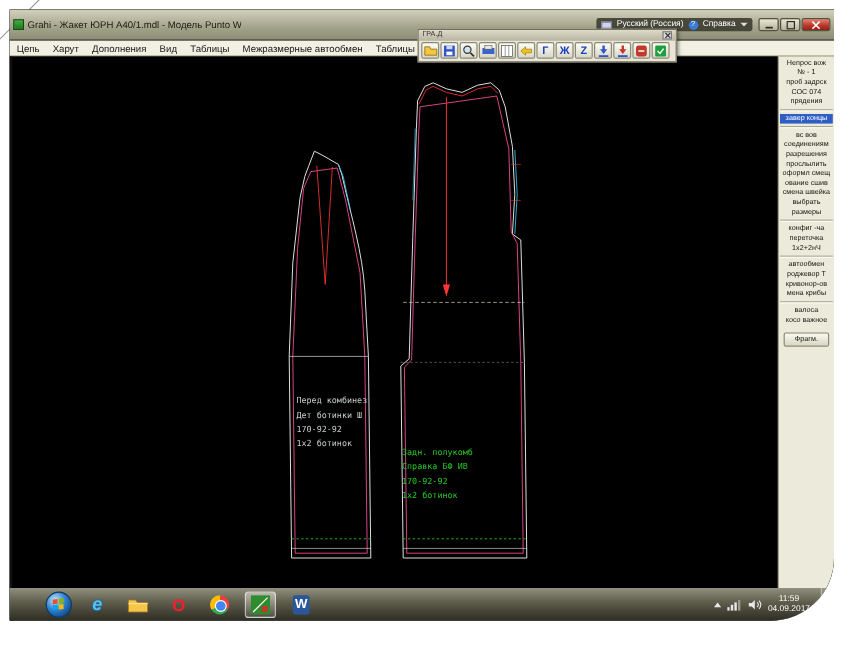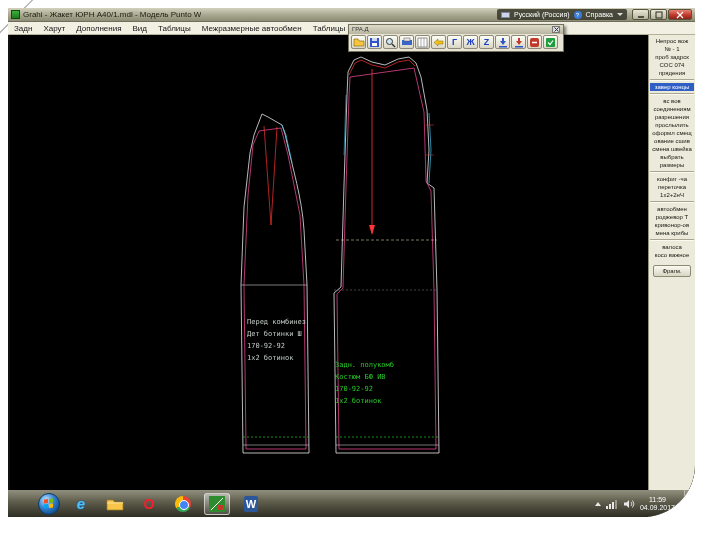--- a/index.html
+++ b/index.html
@@ -8,21 +8,21 @@
 
   .corner-line { position:absolute; left:-10px; top:16px; width:52px;
                  border-top:1px solid #9a9a9a; transform:rotate(-45deg); }
 
   .screen { position:absolute; left:8px; top:8px; width:687px; height:509px;
             background:#000; border-radius:0 0 52px 0; overflow:hidden; }
 
   
   .app { position:absolute; left:0; top:0; right:0; bottom:27px; background:#000; }
 
-  .titlebar { height:14px; display:flex; align-items:center; padding:0 3px;
+  .titlebar { height:26px; display:flex; align-items:center; padding:0 3px;
               background:linear-gradient(#d3d1bc,#a3a28a 60%,#8d8c75);
               border-bottom:1px solid #6f6e5c; font-size:8px; color:#1c1c10; }
   .app-icon { width:9px; height:9px; background:linear-gradient(#3fae3f,#1d7a1d);
               border:1px solid #0c4d0c; margin-right:3px; flex:none; }
   .title-text { white-space:nowrap; overflow:hidden; }
 
   .langbar { margin-left:auto; display:flex; align-items:center; gap:4px;
              background:rgba(58,58,46,.88); color:#fff; border-radius:2px;
              padding:1px 4px; height:11px; font-size:7px; }
   .kbd-ic { width:9px; height:6px; background:#cfd4e8; border:1px solid #7d83a0; }
@@ -148,21 +148,21 @@
         </div>
         <div class="wbtn close">
           <svg width="8" height="8">
               <path d="M1 1 L7 7 M7 1 L1 7" stroke="#fff" stroke-width="1.3"></path>
             </svg>
         </div>
       </div>
     </div>
 
     <div class="menubar">
-      <span class="menu-item">Задн</span>
+      <span class="menu-item">Цепь</span>
       <span class="menu-item">Харут</span>
       <span class="menu-item">Дополнения</span>
       <span class="menu-item">Вид</span>
       <span class="menu-item">Таблицы</span>
       <span class="menu-item">Межразмерные автообмен</span>
       <span class="menu-item">Таблицы</span>
       <span class="menu-item">Помощь</span>
     </div>
 
     <div class="work">
@@ -197,21 +197,21 @@
         </svg>
 
         <div class="pat-label label-left">
           <div>Перед комбинез</div>
           <div>Дет ботинки Ш</div>
           <div>170-92-92</div>
           <div>1х2 ботинок</div>
         </div>
         <div class="pat-label label-right">
           <div>Задн. полукомб</div>
-          <div>Костюм БФ ИВ</div>
+          <div>Справка БФ ИВ</div>
           <div>170-92-92</div>
           <div>1х2 ботинок</div>
         </div>
       </div>
 
       <div class="panel">
         <div class="p-line">Непрос вож</div>
         <div class="p-line">№ -  1</div>
         <div class="p-line">проб задрск</div>
         <div class="p-line">СОС 074</div>

